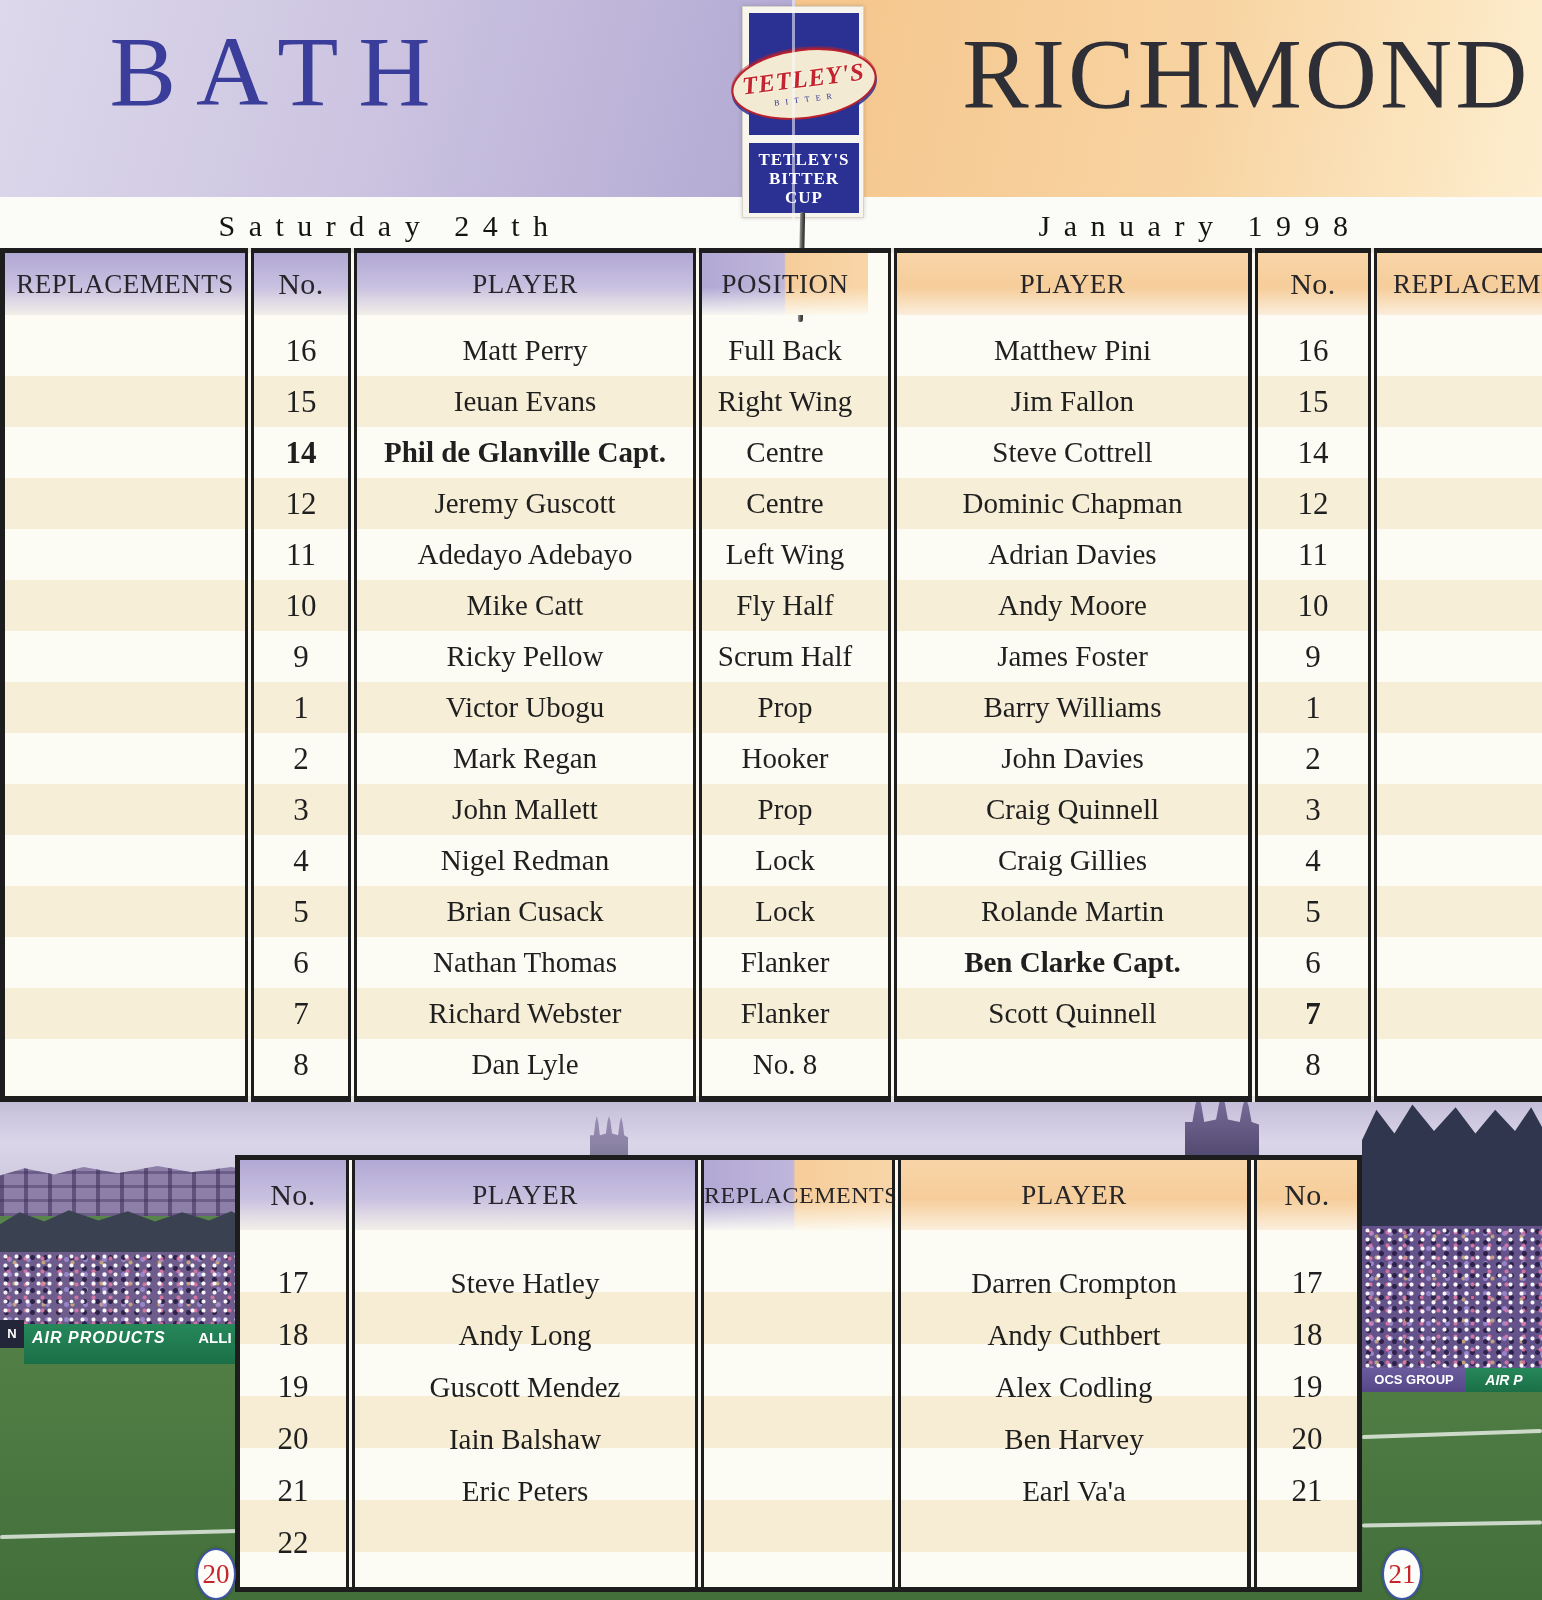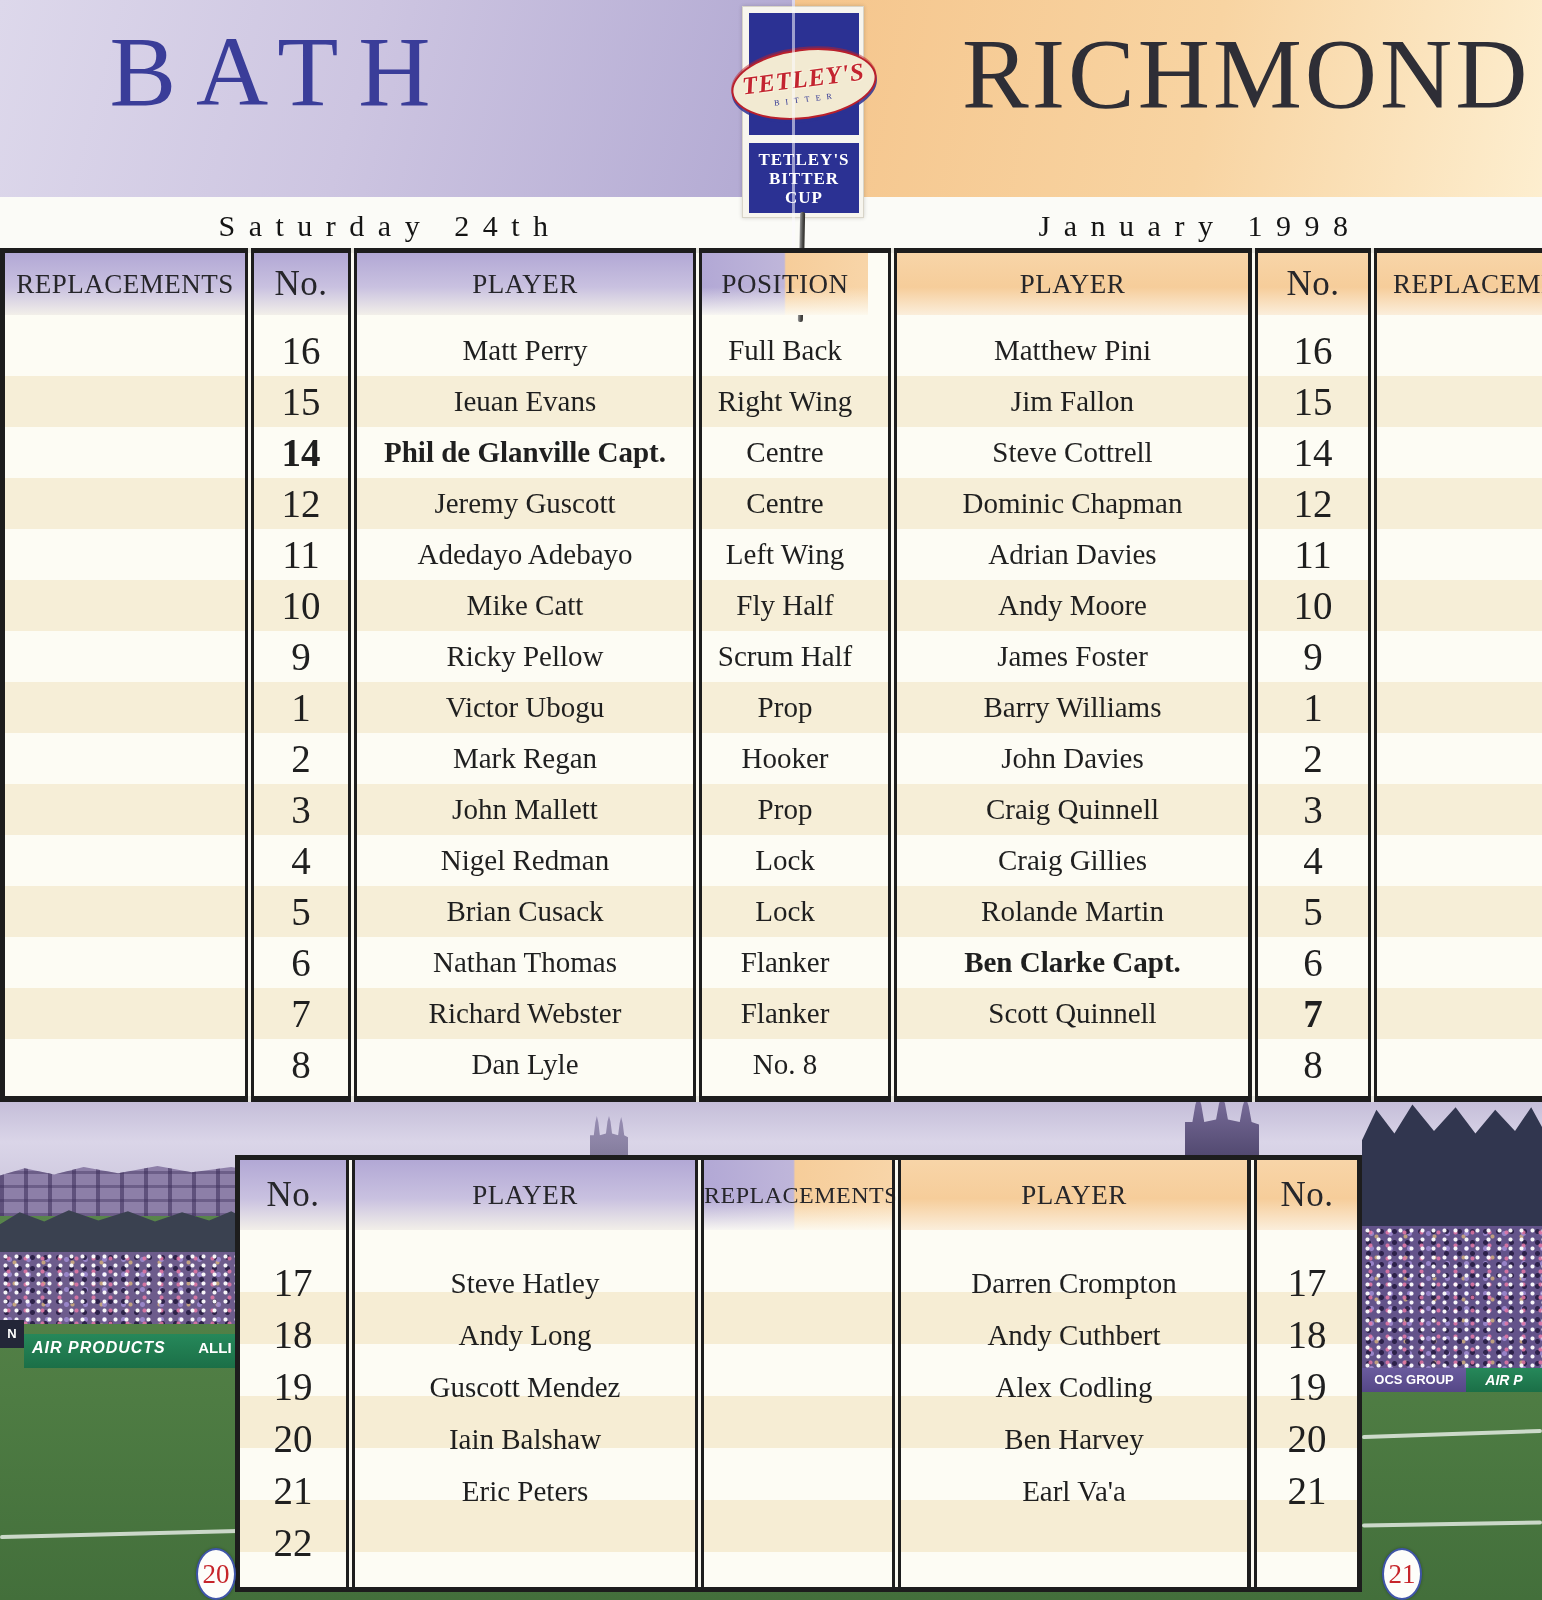--- a/index.html
+++ b/index.html
@@ -33,29 +33,29 @@
 .pin-top{left:799px;top:212px;width:5px;height:110px;transform:rotate(1.2deg)}
 .pin-b1{left:796px;top:1286px;width:5px;height:64px;transform:rotate(1deg)}
 .pin-b2{left:798px;top:1360px;width:6px;height:58px;transform:rotate(-3deg);background:linear-gradient(90deg,#8a7a5a,#47402f)}
 
 
 .tline{left:0;width:1542px;background:#1d1d1d}
 .vsep{top:0;bottom:0;width:9px;border-left:3px solid #1d1d1d;border-right:3px solid #1d1d1d;background:rgba(250,248,240,.92)}
 .vsep.w10{width:10px;border-left-width:4px}
 .col{position:absolute;top:5px;bottom:6px}
 .hdr{height:62px;line-height:62px;text-align:center;font-size:27px;color:#26262a;letter-spacing:.5px;white-space:nowrap;overflow:visible}
-.hdr-no{font-size:35px}
+.hdr-no{font-size:30px}
 .hdr-cut{text-align:left;padding-left:16px}
 .p-hdr{background:linear-gradient(to bottom,#b2a8d5 0%,#c9c1e0 55%,#f2efe9 100%)}
 .o-hdr{background:linear-gradient(to bottom,#f8d5a8 0%,#f6cd9a 55%,#fbeedb 100%)}
 .split-hdr{background:linear-gradient(to bottom,rgba(253,252,244,0) 0%,rgba(253,252,244,0) 55%,rgba(253,252,244,.92) 100%),linear-gradient(to right,#b2a8d5 0%,#bfb6da 49.5%,#f6cd9a 50.5%,#f8d5a8 100%)}
 .split-hdr-s{background:linear-gradient(to bottom,rgba(253,252,244,0) 0%,rgba(253,252,244,0) 55%,rgba(253,252,244,.92) 100%),linear-gradient(to right,#b2a8d5 0%,#bfb6da 47.5%,#f6cd9a 48.5%,#f8d5a8 100%)}
 .list{margin-top:10px}
 .list .cell{height:51px;line-height:51px;font-size:29px;text-align:center;white-space:nowrap;color:#1f1f1f}
-.nums .cell{font-size:39px}
+.nums .cell{font-size:31px}
 .cell.bold{font-weight:bold}
 .stripe{left:0;right:0;height:51px;background:rgba(240,224,185,.5)}
 #subs{border:5px solid #1d1d1d;background:#fdfcf4;z-index:3}
 #subs .col{top:0;bottom:0}
 #subs .hdr{height:70px;line-height:70px}
 #subs .list{margin-top:27px}
 #subs .list .cell{height:52px;line-height:52px}
 #subs .stripe{height:52px;background:rgba(240,224,185,.55)}
 
 
@@ -233,21 +233,21 @@
   </div>
 
   <div class="abs" id="photo">
     <div class="abs houses" style="left:0;top:62px;width:492px;height:52px"></div>
     <div class="abs tower" style="left:590px;top:14px;width:38px;height:46px;opacity:.65"></div>
     <div class="abs tower" style="left:1185px;top:-6px;width:74px;height:62px"></div>
     <div class="abs trees" style="left:0;top:104px;width:246px;height:52px"></div>
     <div class="abs crowd" style="left:0;top:150px;width:246px;height:72px"></div>
 
     <div class="abs adboard ad-dark" style="left:0;top:218px;width:24px;height:28px;font-size:13px;line-height:28px;text-align:center">N</div>
-    <div class="abs adboard ad-green" style="left:24px;top:232px;width:222px;height:34px;line-height:28px">
+    <div class="abs adboard ad-green" style="left:24px;top:222px;width:222px;height:40px;line-height:28px">
       <span style="font-style:italic;font-size:16px;margin-left:8px;letter-spacing:1px">AIR PRODUCTS</span>
       <span style="font-size:15px;margin-left:28px">ALLI</span>
     </div>
     <div class="abs pitchline" style="left:0;top:430px;width:240px;height:4px;transform:rotate(-1.5deg)"></div>
 
     <div class="abs trees" style="left:1362px;top:-8px;width:180px;height:132px;background:#31364f"></div>
     <div class="abs crowd" style="left:1362px;top:124px;width:180px;height:144px;background-color:#63538a"></div>
     <div class="abs adboard ad-purple" style="left:1362px;top:266px;width:104px;height:24px;font-size:13px;line-height:24px;text-align:center">OCS GROUP</div>
     <div class="abs adboard ad-green" style="left:1466px;top:266px;width:76px;height:24px;font-size:14px;font-style:italic;line-height:24px;text-align:center">AIR P</div>
     <div class="abs pitchline" style="left:1362px;top:330px;width:180px;height:4px;transform:rotate(-2deg)"></div>

